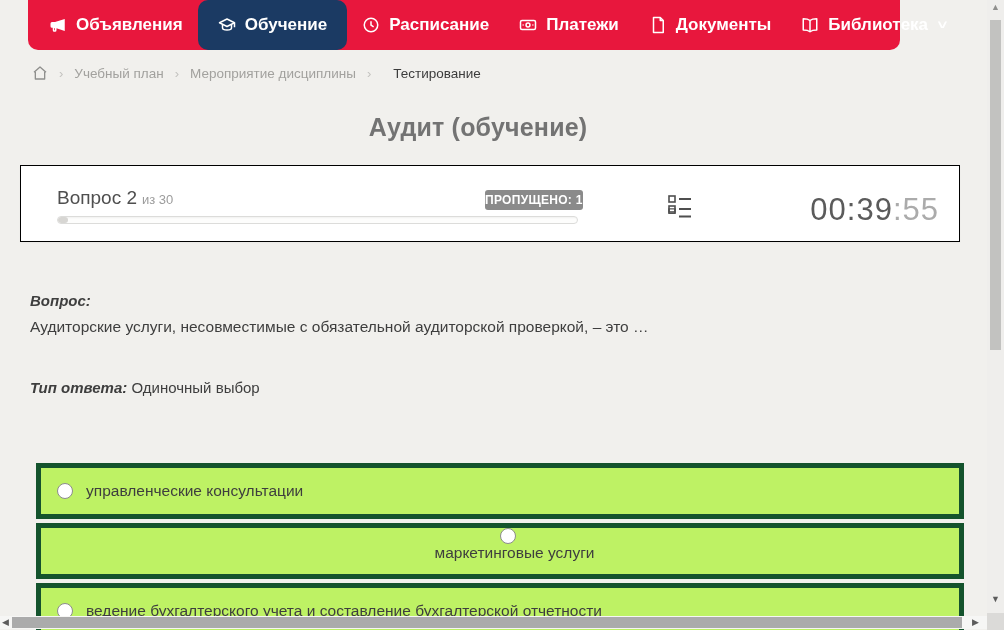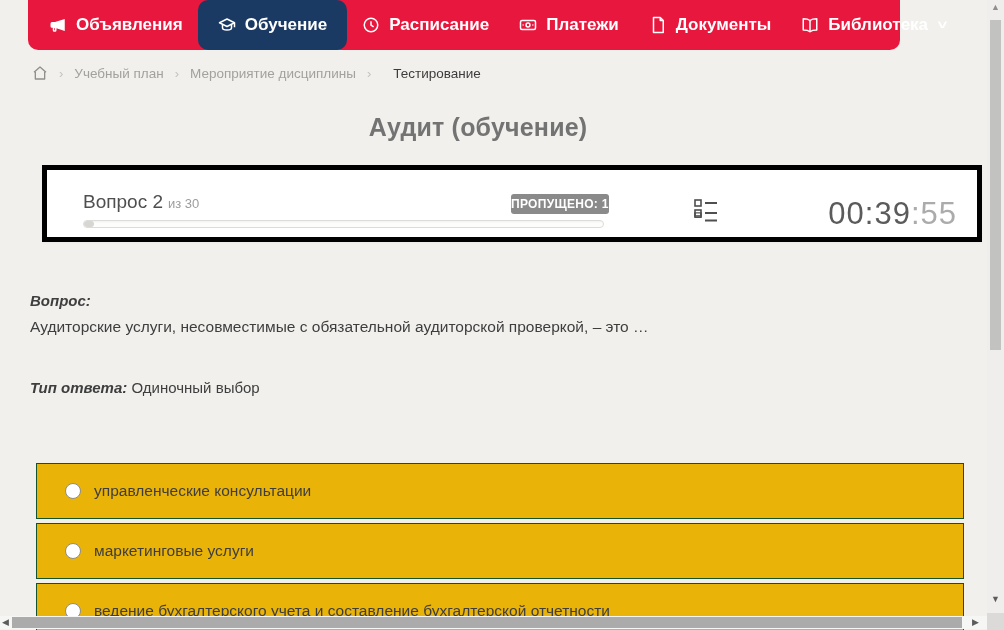--- a/index.html
+++ b/index.html
@@ -43,23 +43,23 @@
   .home-ic svg { width:16px; height:16px; display:block; }
   
   .page-title {
     position:absolute; left:0; top:113px; width:956px;
     text-align:center;
     font-size:25px; font-weight:bold; color:#737373;
     letter-spacing:.2px;
   }
   
   .qcard {
-    position:absolute; left:42px; top:165px; width:940px; height:77px;
+    position:absolute; left:20px; top:165px; width:940px; height:77px;
     background:#ffffff;
-    border:5px solid #000000;
+    border:1px solid #000000;
     box-shadow:0 1px 2px rgba(0,0,0,.03);
   }
   .qnum { position:absolute; left:36px; top:21px; font-size:19px; color:#4f4f4f; }
   .qnum .of { font-size:13px; color:#9c9c9c; margin-left:5px; }
   .skip-badge {
     position:absolute; left:464px; top:24px;
     background:#8a8a8a; color:#fff;
     font-size:12px; font-weight:bold;
     padding:3px 0; border-radius:3px;
     letter-spacing:.3px;
@@ -93,31 +93,31 @@
     font-size:15.5px; color:#3e3e3e;
   }
   .q-type {
     position:absolute; left:30px; top:379px;
     font-size:15px; color:#3e3e3e;
   }
   .q-type b { font-style:italic; }
   
   .option {
     position:absolute; left:36px; width:928px; height:56px;
-    background:#eab308; border:1px solid #14532d;
+    background:#bef264; border:5px solid #14532d;
     display:flex; align-items:center;
-    padding-left:28px; cursor:pointer;
+    padding-left:16px; cursor:pointer;
   }
   .option .radio {
     width:16px; height:16px; border:1px solid #8c8c8c; border-radius:50%;
     background:#fff; flex:none;
   }
   .option .opt-label { margin-left:13px; font-size:15.5px; color:#3e3e3e; }
   .opt-0 { top:463px; }
-  .opt-1 { top:523px; }
+  .opt-1 { top:523px;flex-direction:column; }
   .opt-2 { top:583px; height:56px; }
   
   .vscroll {
     position:absolute; right:0; top:0; width:17px; height:630px;
     background:#efeeec; z-index:50;
   }
   .vscroll .arrow-up, .vscroll .arrow-down {
     position:absolute; left:0; width:17px; text-align:center;
     font-size:9px; color:#8f8f8d; line-height:14px; cursor:pointer;
   }

